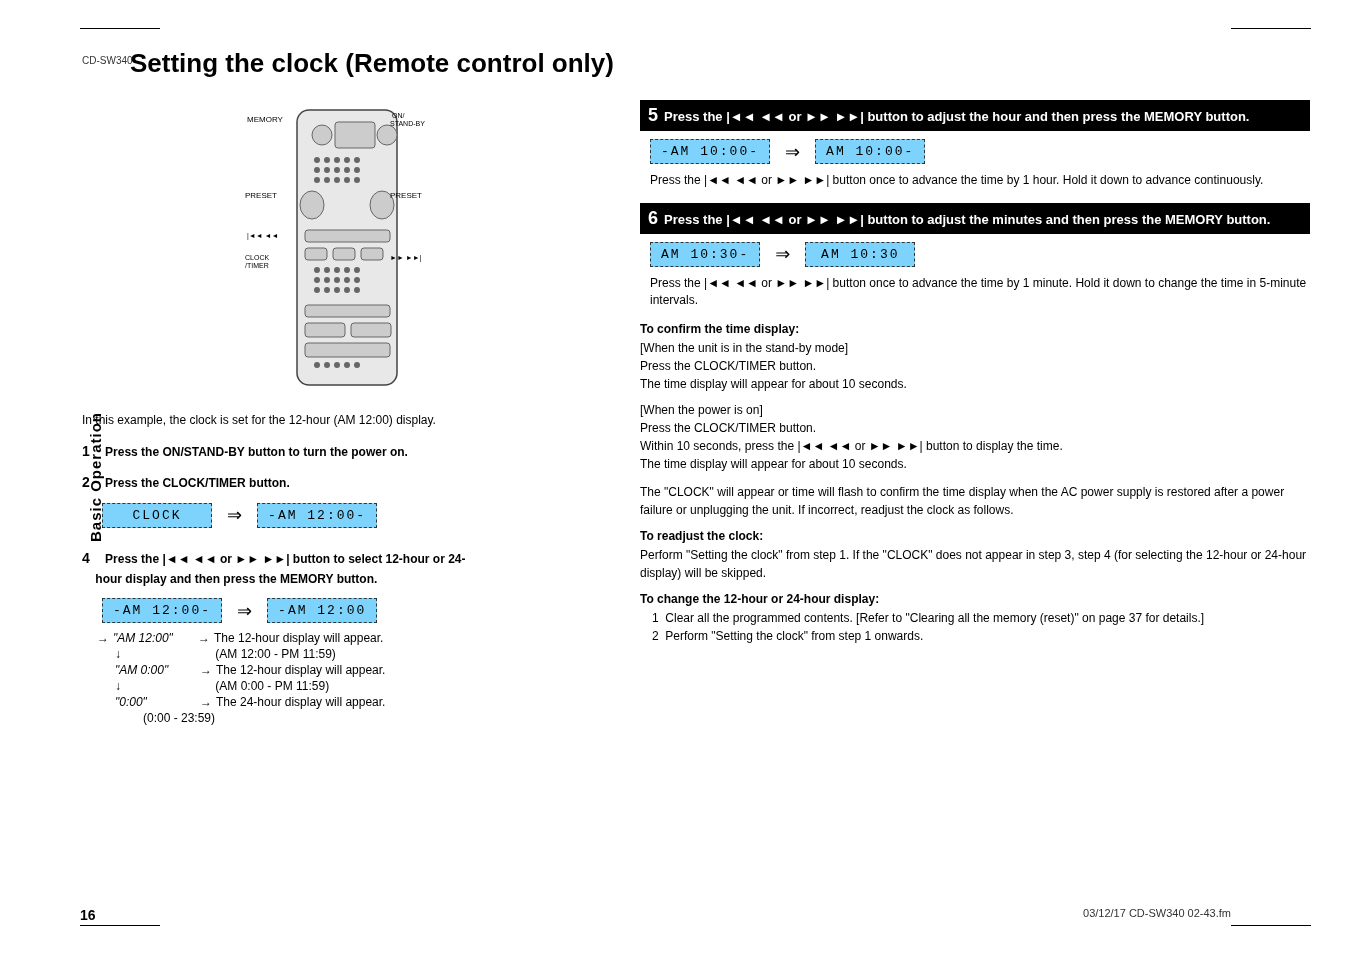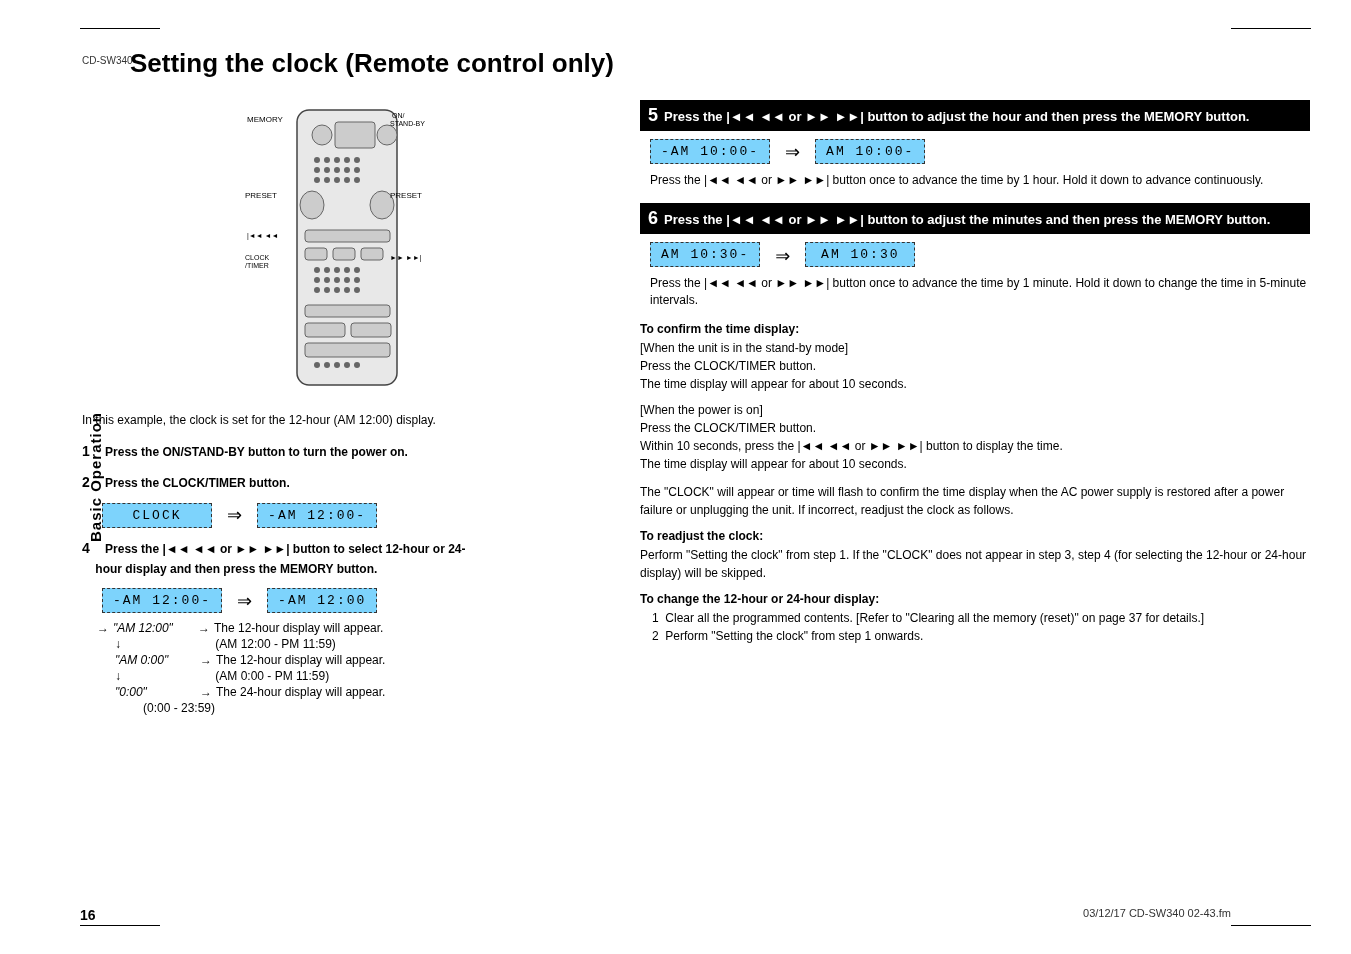--- a/index.html
+++ b/index.html
@@ -341,21 +341,21 @@
   <div class="display-row" style="margin-left:20px;">
     <div class="display-box">
       <span class="clock-display">CLOCK</span>
     </div>
     <span class="arrow-right">⇒</span>
     <div class="display-box">
       <span class="clock-display">-AM 12:00-</span>
     </div>
   </div>
 
-  <div class="step" style="margin-top:10px;">
+  <div class="step" style="margin-top:20px;">
     <span class="step-number">4</span>
     <span style="display:inline-block; width:8px;"></span>
     <span class="step-text step-bold">Press the <strong>|◄◄ ◄◄ or ►► ►►|</strong> button to select 12-hour or 24-<br>&nbsp;&nbsp;&nbsp;&nbsp;hour display and then press the MEMORY button.</span>
   </div>
 
   <div class="display-row" style="margin-left:20px;">
     <div class="display-box">
       <span class="clock-display">-AM 12:00-</span>
     </div>
     <span class="arrow-right">⇒</span>
@@ -418,21 +418,21 @@
       </div>
     </div>
     <p class="press-note" style="margin-left:10px; margin-top:6px;">Press the |◄◄ ◄◄ or ►► ►►| button once to advance the time by 1 hour. Hold it down to advance continuously.</p>
   </div>
 
   <div class="right-step">
     <div class="right-step-header">
       <span class="right-step-num">6</span>
       <span>Press the |◄◄ ◄◄ or ►► ►►| button to adjust the minutes and then press the MEMORY button.</span>
     </div>
-    <div class="display-row" style="margin-left:10px;align-items:flex-end;">
+    <div class="display-row" style="margin-left:10px;">
       <div class="display-box">
         <span class="clock-display">AM 10:30-</span>
       </div>
       <span class="arrow-right">⇒</span>
       <div class="display-box">
         <span class="clock-display">AM 10:30</span>
       </div>
     </div>
     <p class="press-note" style="margin-left:10px; margin-top:6px;">Press the |◄◄ ◄◄ or ►► ►►| button once to advance the time by 1 minute. Hold it down to change the time in 5-minute intervals.</p>
   </div>

